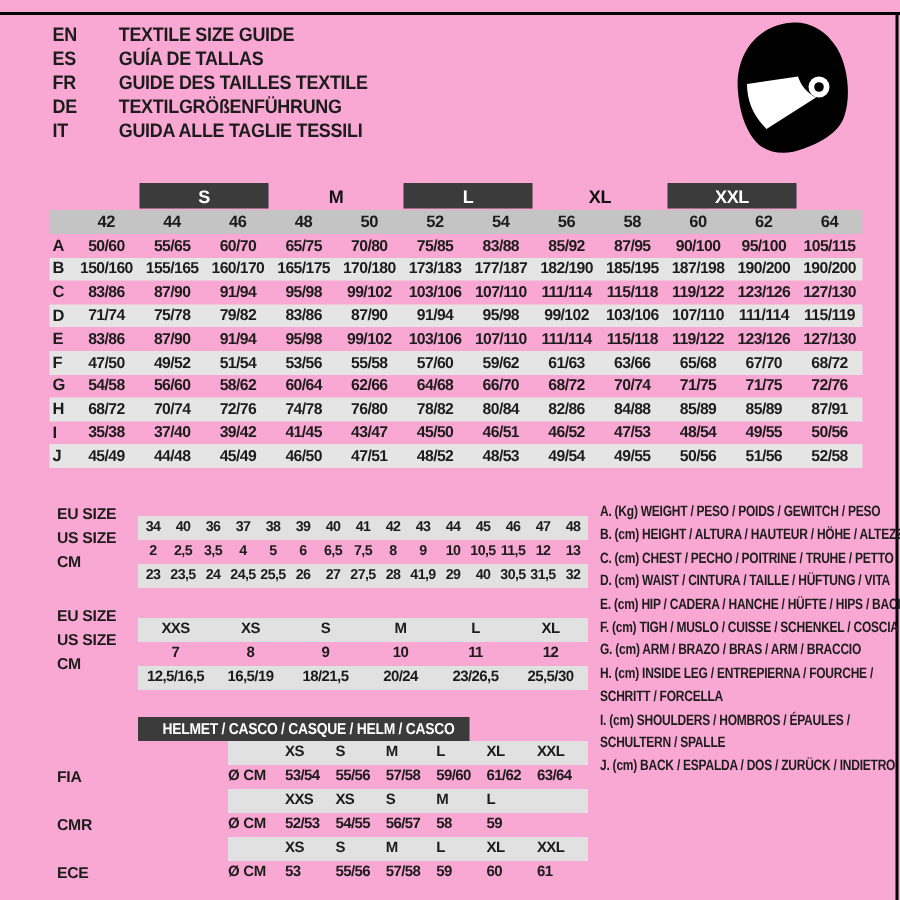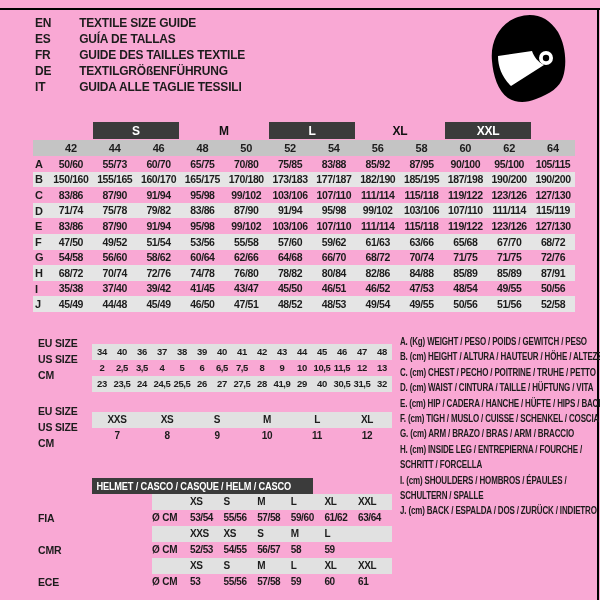--- a/index.html
+++ b/index.html
@@ -43,21 +43,21 @@
   .cond{display:inline-block;transform:scaleX(0.88);transform-origin:0 50%;white-space:nowrap;}
   .brow{display:flex;height:16px;align-items:center;justify-content:space-between;}
   .blabel{width:62px;font-size:10.5px;padding-left:8px;box-sizing:border-box;}
   .bdata{flex:1;display:flex;height:100%;align-items:center;margin-top:17px;}
   .bdata.shaded{background:#e1e1e1;}
   .bdata .cell{flex:1;text-align:center;line-height:1;letter-spacing:-0.4px;}
   .shoes .bdata .cell{font-size:9.5px;}
   .gloves .bdata .cell{font-size:10px;}
 
   
-  .helmet .btitle{width:221px;box-sizing:border-box;}
+  .helmet .btitle{width:221px;box-sizing:border-box;padding-left:12px;}
   .hband{display:flex;width:240px;height:100%;align-items:center;flex:none;}
   .hband.shaded{background:#e1e1e1;}
   .hband .ucol{width:38px;font-size:10px;line-height:1;}
   .hband .cell{width:33.6px;text-align:left;font-size:10px;line-height:1;letter-spacing:-0.4px;}
 
   
   .legend{position:absolute;left:400px;top:334px;width:198px;}
   .legend-inner{transform:scaleX(0.8);transform-origin:0 0;}
   .legend-line{font-size:10px;line-height:15.4px;white-space:nowrap;letter-spacing:-0.2px;}
 </style>
@@ -121,21 +121,21 @@
         <div class="cell">56</div>
         <div class="cell">58</div>
         <div class="cell">60</div>
         <div class="cell">62</div>
         <div class="cell">64</div>
       </div>
     <div id="textileRows">
         <div class="trow">
           <div class="lcol">A</div>
           <div class="cell">50/60</div>
-          <div class="cell">55/73</div>
+          <div class="cell">55/65</div>
           <div class="cell">60/70</div>
           <div class="cell">65/75</div>
           <div class="cell">70/80</div>
           <div class="cell">75/85</div>
           <div class="cell">83/88</div>
           <div class="cell">85/92</div>
           <div class="cell">87/95</div>
           <div class="cell">90/100</div>
           <div class="cell">95/100</div>
           <div class="cell">105/115</div>
@@ -362,20 +362,28 @@
             <div class="cell">7</div>
             <div class="cell">8</div>
             <div class="cell">9</div>
             <div class="cell">10</div>
             <div class="cell">11</div>
             <div class="cell">12</div>
           </div>
         </div>
         <div class="brow">
           <div class="blabel">CM</div>
+          <div class="bdata shaded">
+            <div class="cell">12,5/16,5</div>
+            <div class="cell">16,5/19</div>
+            <div class="cell">18/21,5</div>
+            <div class="cell">20/24</div>
+            <div class="cell">23/26,5</div>
+            <div class="cell">25,5/30</div>
+          </div>
         </div>
       </div>
   </section>
 
   <section class="btable helmet" style="top:478px;">
     <div class="btitle">
       <span class="cond">HELMET / CASCO / CASQUE / HELM / CASCO</span>
     </div>
     <div id="helmetRows">
         <div class="brow">

